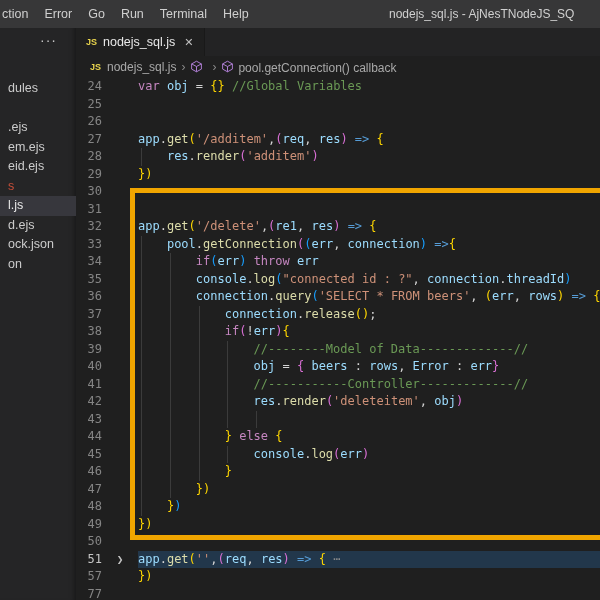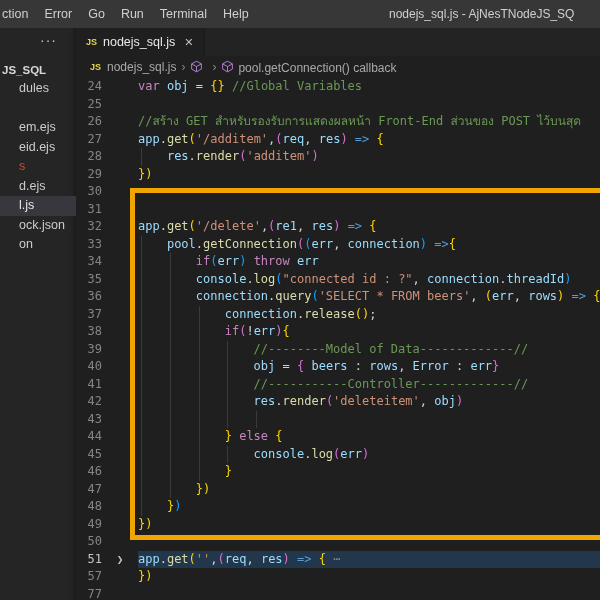--- a/index.html
+++ b/index.html
@@ -14,21 +14,21 @@
     white-space:nowrap;color:#d0d0d0;font-size:12px;}
   
   .sidebar{position:absolute;left:0;top:28px;width:76px;height:572px;background:#252526;
     box-shadow:inset -6px 0 6px -6px rgba(0,0,0,.6);}
   .sb-actions{position:absolute;left:40px;top:4px;width:30px;height:20px;color:#c5c5c5;
     font-size:14px;letter-spacing:1px;}
   .sb-header{position:absolute;left:0;top:32px;width:76px;height:20px;line-height:20px;
     font-size:11.5px;font-weight:bold;color:#d7d7d7;padding-left:2px;white-space:nowrap;overflow:hidden;}
   .sb-list{position:absolute;left:0;top:51px;width:76px;}
   .sb-item{height:19.5px;line-height:19.5px;font-size:12.5px;color:#cccccc;
-    padding-left:19px;white-space:nowrap;overflow:hidden;}
+    padding-left:8px;white-space:nowrap;overflow:hidden;}
   .sb-item.selected{background:#37373d;color:#e7e7e7;}
   
   .tabbar{position:absolute;left:76px;top:28px;width:524px;height:28px;background:#232324;}
   .tab{position:absolute;left:0;top:0;height:28px;background:#1f1f1f;display:flex;
     align-items:center;padding:0 10px;font-size:12.5px;color:#e8e8e8;border-right:1px solid #191919;}
   .js-badge{color:#e8d44d;font-weight:bold;font-size:9px;margin-right:6px;font-family:"Liberation Sans",sans-serif;}
   .tab-close{margin-left:9px;color:#c0c0c0;font-size:11px;}
   
   .breadcrumb{position:absolute;left:76px;top:56px;width:524px;height:22px;background:#1f1f1f;
     display:flex;align-items:center;font-size:12px;color:#a9a9a9;padding-left:14px;box-sizing:border-box;white-space:nowrap;}
@@ -60,29 +60,29 @@
         <span class="menu-item">Go</span>
         <span class="menu-item">Run</span>
         <span class="menu-item">Terminal</span>
         <span class="menu-item">Help</span>
       </div>
     <div class="win-title">nodejs_sql.js - AjNesTNodeJS_SQ</div>
   </div>
 
   <div class="sidebar">
     <div class="sb-actions">···</div>
-    <div class="sb-header">JS_SQL</div>
     <div class="sb-list" id="sb-list">
         <div class="sb-item">dules</div>
         <div class="sb-item"></div>
+        <div class="sb-item">.ejs</div>
         <div class="sb-item">em.ejs</div>
         <div class="sb-item">eid.ejs</div>
         <div class="sb-item" style="color: rgb(199, 78, 57);">s</div>
+        <div class="sb-item selected">l.js</div>
         <div class="sb-item">d.ejs</div>
-        <div class="sb-item selected">l.js</div>
         <div class="sb-item">ock.json</div>
         <div class="sb-item">on</div>
       </div>
   </div>
 
   <div class="tabbar">
     <div class="tab">
       <span class="js-badge">JS</span>
       <span>nodejs_sql.js</span>
       <span class="tab-close">✕</span>
@@ -99,21 +99,21 @@
       <span class="bc-sep">›</span>
       <span><svg class="bc-cube" viewBox="0 0 16 16">
           <path d="M8 1.5 L14 4.8 V11.2 L8 14.5 L2 11.2 V4.8 Z M2 4.8 L8 8 L14 4.8 M8 8 V14.5" fill="none" stroke="#B180D7" stroke-width="1.2"></path>
         </svg><span>pool.getConnection() callback</span></span>
     </div>
 
   <div class="editor" id="editor">
     <div class="hl-box"></div>
   <div class="line"><span class="ln">24</span><span class="foldcol"></span><span class="code"><span style="color: rgb(197, 134, 192);">var</span><span style="color: rgb(212, 212, 212);"> </span><span style="color: rgb(156, 220, 254);">obj</span><span style="color: rgb(212, 212, 212);"> = </span><span style="color: rgb(255, 215, 0);">{}</span><span style="color: rgb(212, 212, 212);"> </span><span style="color: rgb(106, 153, 85);">//Global Variables</span></span></div>
       <div class="line"><span class="ln">25</span><span class="foldcol"></span><span class="code"></span></div>
-      <div class="line"><span class="ln">26</span><span class="foldcol"></span><span class="code"><span style="color: rgb(106, 153, 85);">//สร้าง GET สำหรับรองรับการแสดงผลหน้า Front-End ส่วนของ POST ไว้บนสุด</span></span></div>
+      <div class="line"><span class="ln">26</span><span class="foldcol"></span></div>
       <div class="line"><span class="ln">27</span><span class="foldcol"></span><span class="code"><span style="color: rgb(156, 220, 254);">app</span><span style="color: rgb(212, 212, 212);">.</span><span style="color: rgb(220, 220, 170);">get</span><span style="color: rgb(255, 215, 0);">(</span><span style="color: rgb(206, 145, 120);">'/additem'</span><span style="color: rgb(212, 212, 212);">,</span><span style="color: rgb(218, 112, 214);">(</span><span style="color: rgb(156, 220, 254);">req</span><span style="color: rgb(212, 212, 212);">, </span><span style="color: rgb(156, 220, 254);">res</span><span style="color: rgb(218, 112, 214);">)</span><span style="color: rgb(212, 212, 212);"> </span><span style="color: rgb(86, 156, 214);">=&gt;</span><span style="color: rgb(212, 212, 212);"> </span><span style="color: rgb(255, 215, 0);">{</span></span></div>
       <div class="line"><span class="ln">28</span><span class="foldcol"></span><span class="code"><span class="guide" style="left: 3px;"></span><span style="color: rgb(212, 212, 212);">    </span><span style="color: rgb(156, 220, 254);">res</span><span style="color: rgb(212, 212, 212);">.</span><span style="color: rgb(220, 220, 170);">render</span><span style="color: rgb(218, 112, 214);">(</span><span style="color: rgb(206, 145, 120);">'additem'</span><span style="color: rgb(218, 112, 214);">)</span></span></div>
       <div class="line"><span class="ln">29</span><span class="foldcol"></span><span class="code"><span style="color: rgb(255, 215, 0);">}</span><span style="color: rgb(255, 215, 0);">)</span></span></div>
       <div class="line"><span class="ln">30</span><span class="foldcol"></span><span class="code"></span></div>
       <div class="line"><span class="ln">31</span><span class="foldcol"></span></div>
       <div class="line"><span class="ln">32</span><span class="foldcol"></span><span class="code"><span style="color: rgb(156, 220, 254);">app</span><span style="color: rgb(212, 212, 212);">.</span><span style="color: rgb(220, 220, 170);">get</span><span style="color: rgb(255, 215, 0);">(</span><span style="color: rgb(206, 145, 120);">'/delete'</span><span style="color: rgb(212, 212, 212);">,</span><span style="color: rgb(218, 112, 214);">(</span><span style="color: rgb(156, 220, 254);">re1</span><span style="color: rgb(212, 212, 212);">, </span><span style="color: rgb(156, 220, 254);">res</span><span style="color: rgb(218, 112, 214);">)</span><span style="color: rgb(212, 212, 212);"> </span><span style="color: rgb(86, 156, 214);">=&gt;</span><span style="color: rgb(212, 212, 212);"> </span><span style="color: rgb(255, 215, 0);">{</span></span></div>
       <div class="line"><span class="ln">33</span><span class="foldcol"></span><span class="code"><span class="guide" style="left: 3px;"></span><span style="color: rgb(212, 212, 212);">    </span><span style="color: rgb(156, 220, 254);">pool</span><span style="color: rgb(212, 212, 212);">.</span><span style="color: rgb(220, 220, 170);">getConnection</span><span style="color: rgb(218, 112, 214);">(</span><span style="color: rgb(23, 159, 255);">(</span><span style="color: rgb(156, 220, 254);">err</span><span style="color: rgb(212, 212, 212);">, </span><span style="color: rgb(156, 220, 254);">connection</span><span style="color: rgb(23, 159, 255);">)</span><span style="color: rgb(212, 212, 212);"> </span><span style="color: rgb(86, 156, 214);">=&gt;</span><span style="color: rgb(255, 215, 0);">{</span></span></div>
       <div class="line"><span class="ln">34</span><span class="foldcol"></span><span class="code"><span class="guide" style="left: 3px;"></span><span class="guide" style="left: 31.8px;"></span><span style="color: rgb(212, 212, 212);">        </span><span style="color: rgb(197, 134, 192);">if</span><span style="color: rgb(23, 159, 255);">(</span><span style="color: rgb(156, 220, 254);">err</span><span style="color: rgb(23, 159, 255);">)</span><span style="color: rgb(212, 212, 212);"> </span><span style="color: rgb(197, 134, 192);">throw</span><span style="color: rgb(212, 212, 212);"> </span><span style="color: rgb(156, 220, 254);">err</span></span></div>
       <div class="line"><span class="ln">35</span><span class="foldcol"></span><span class="code"><span class="guide" style="left: 3px;"></span><span class="guide" style="left: 31.8px;"></span><span style="color: rgb(212, 212, 212);">        </span><span style="color: rgb(156, 220, 254);">console</span><span style="color: rgb(212, 212, 212);">.</span><span style="color: rgb(220, 220, 170);">log</span><span style="color: rgb(23, 159, 255);">(</span><span style="color: rgb(206, 145, 120);">"connected id : ?"</span><span style="color: rgb(212, 212, 212);">, </span><span style="color: rgb(156, 220, 254);">connection</span><span style="color: rgb(212, 212, 212);">.</span><span style="color: rgb(156, 220, 254);">threadId</span><span style="color: rgb(23, 159, 255);">)</span></span></div>
       <div class="line"><span class="ln">36</span><span class="foldcol"></span><span class="code"><span class="guide" style="left: 3px;"></span><span class="guide" style="left: 31.8px;"></span><span style="color: rgb(212, 212, 212);">        </span><span style="color: rgb(156, 220, 254);">connection</span><span style="color: rgb(212, 212, 212);">.</span><span style="color: rgb(220, 220, 170);">query</span><span style="color: rgb(23, 159, 255);">(</span><span style="color: rgb(206, 145, 120);">'SELECT * FROM beers'</span><span style="color: rgb(212, 212, 212);">, </span><span style="color: rgb(255, 215, 0);">(</span><span style="color: rgb(156, 220, 254);">err</span><span style="color: rgb(212, 212, 212);">, </span><span style="color: rgb(156, 220, 254);">rows</span><span style="color: rgb(255, 215, 0);">)</span><span style="color: rgb(212, 212, 212);"> </span><span style="color: rgb(86, 156, 214);">=&gt;</span><span style="color: rgb(212, 212, 212);"> </span><span style="color: rgb(255, 215, 0);">{</span></span></div>

